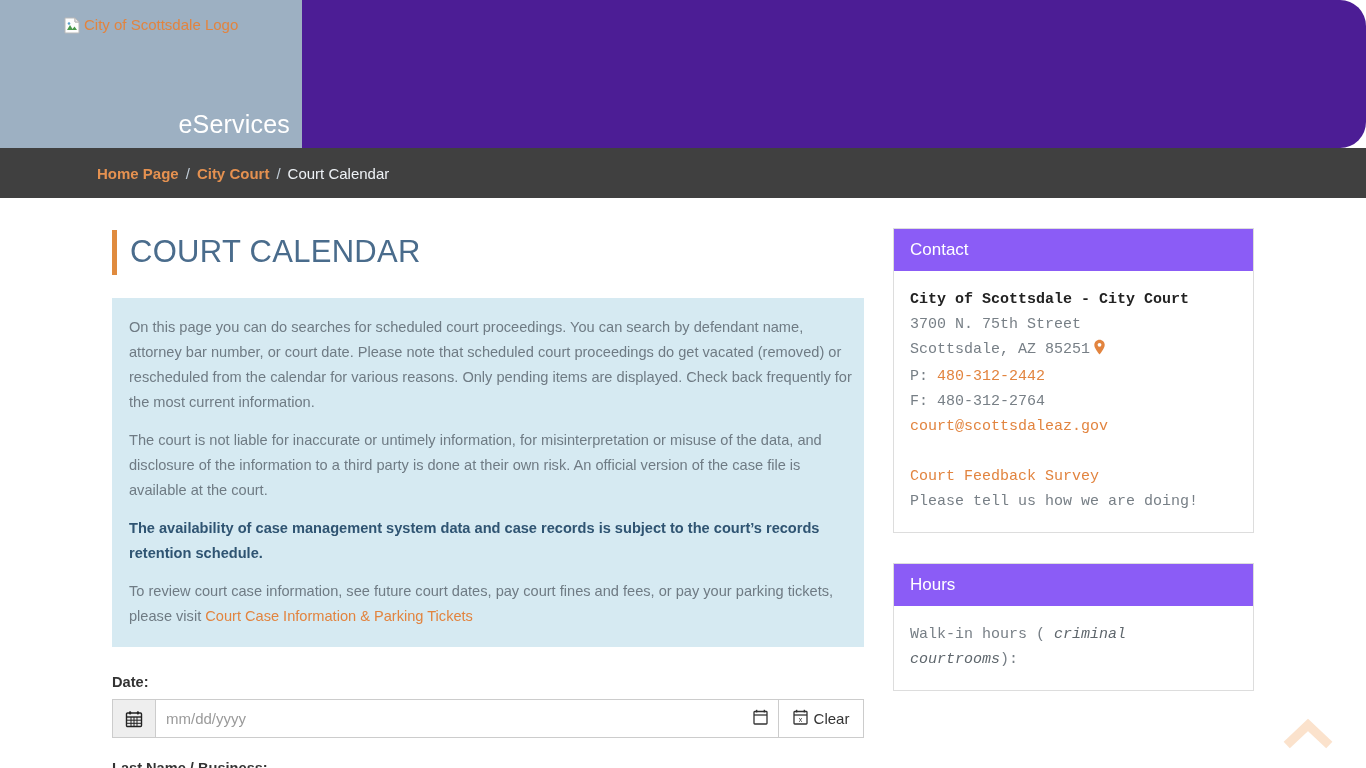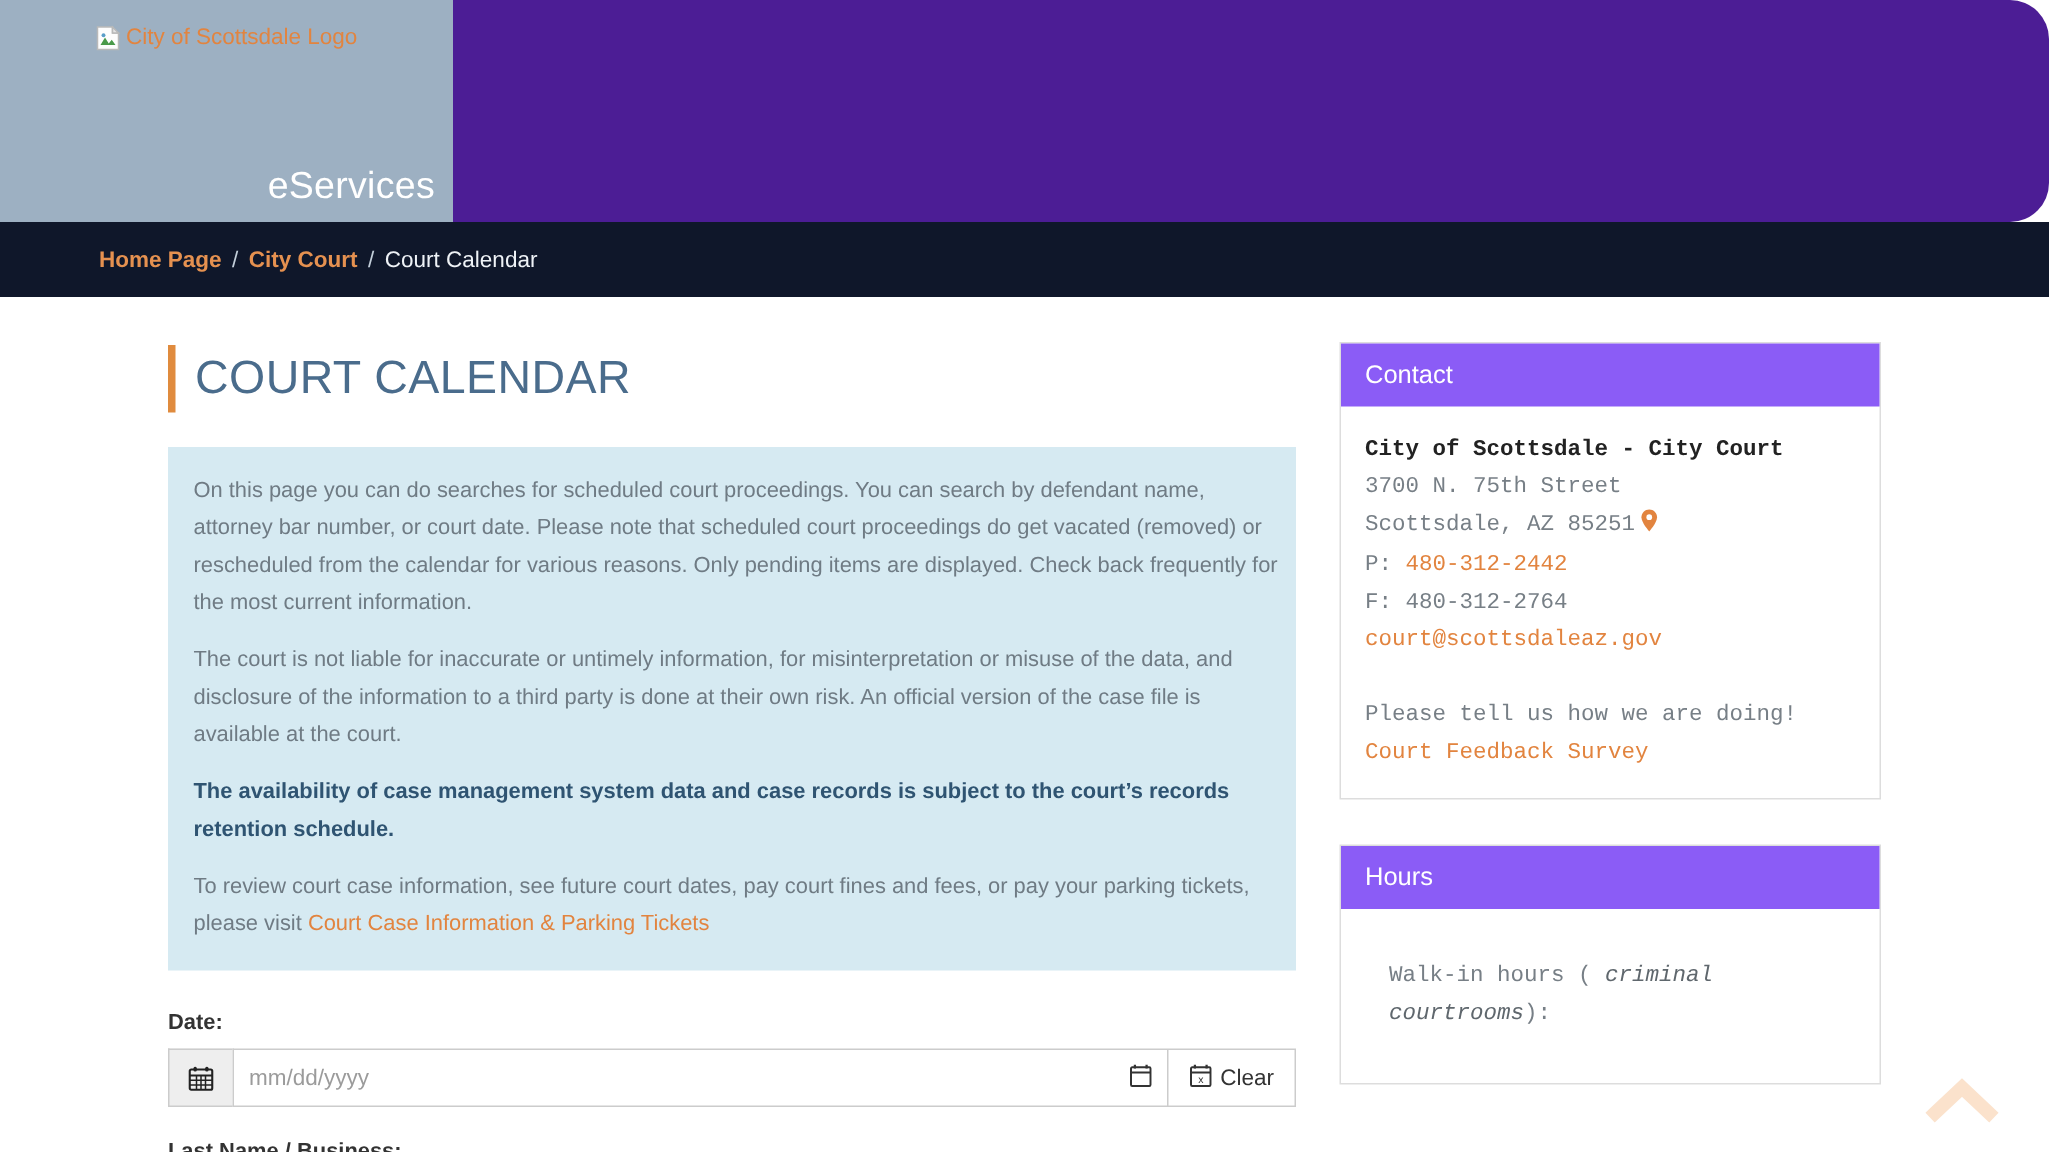--- a/index.html
+++ b/index.html
@@ -49,24 +49,24 @@
     text-align: right;
     color: #ffffff;
     font-size: 25px;
     font-weight: 400;
     letter-spacing: .2px;
   }
 
   
   .breadcrumb-bar {
     height: 50px;
-    background: #0f172a;
-    display: flex;
-    align-items: center;
-    padding-left: 66px;
+    background: #404040;
+    display: flex;
+    align-items: center;
+    padding-left: 97px;
     font-size: 15px;
     color: #ffffff;
   }
   .breadcrumb-bar a {
     color: #e59150;
     text-decoration: none;
     font-weight: 600;
   }
   .breadcrumb-sep {
     color: #c3cfda;
@@ -320,29 +320,29 @@
         <div>
           <span>Scottsdale, AZ 85251</span><a href="#" class="pin-icon"><svg width="13" height="16" viewBox="0 0 13 16">
                 <path d="M6.5,0.7 C3.6,0.7 1.3,3 1.3,5.9 C1.3,9.6 6.5,15.3 6.5,15.3 C6.5,15.3 11.7,9.6 11.7,5.9 C11.7,3 9.4,0.7 6.5,0.7 Z" fill="#e2843f"></path>
                 <circle cx="6.5" cy="5.8" r="1.9" fill="#ffffff"></circle>
               </svg></a>
         </div>
         <div><span>P: </span><a href="#">480-312-2442</a></div>
         <div>F: 480-312-2764</div>
         <div><a href="#">court@scottsdaleaz.gov</a></div>
         <div class="spacer-line"></div>
+        <div><a href="#">Court Feedback Survey</a></div>
         <div>Please tell us how we are doing!</div>
-        <div><a href="#">Court Feedback Survey</a></div>
       </div>
     </div>
 
     <div class="panel">
       <div class="panel-header">Hours</div>
       <div class="panel-body">
-        <p style="margin:16px;"><span>Walk-in hours ( </span><span class="hours-em">criminal courtrooms</span><span>):</span></p>
+        <p style="margin:0;"><span>Walk-in hours ( </span><span class="hours-em">criminal courtrooms</span><span>):</span></p>
       </div>
     </div>
 
   </div>
 </div>
 
 <div class="scroll-top">
   <svg width="56" height="42" viewBox="0 0 56 42">
     <path d="M10,30 L28,13 L46,30" fill="none" stroke="#fbe2cc" stroke-width="9" stroke-linecap="square" stroke-linejoin="miter"></path>
   </svg>

